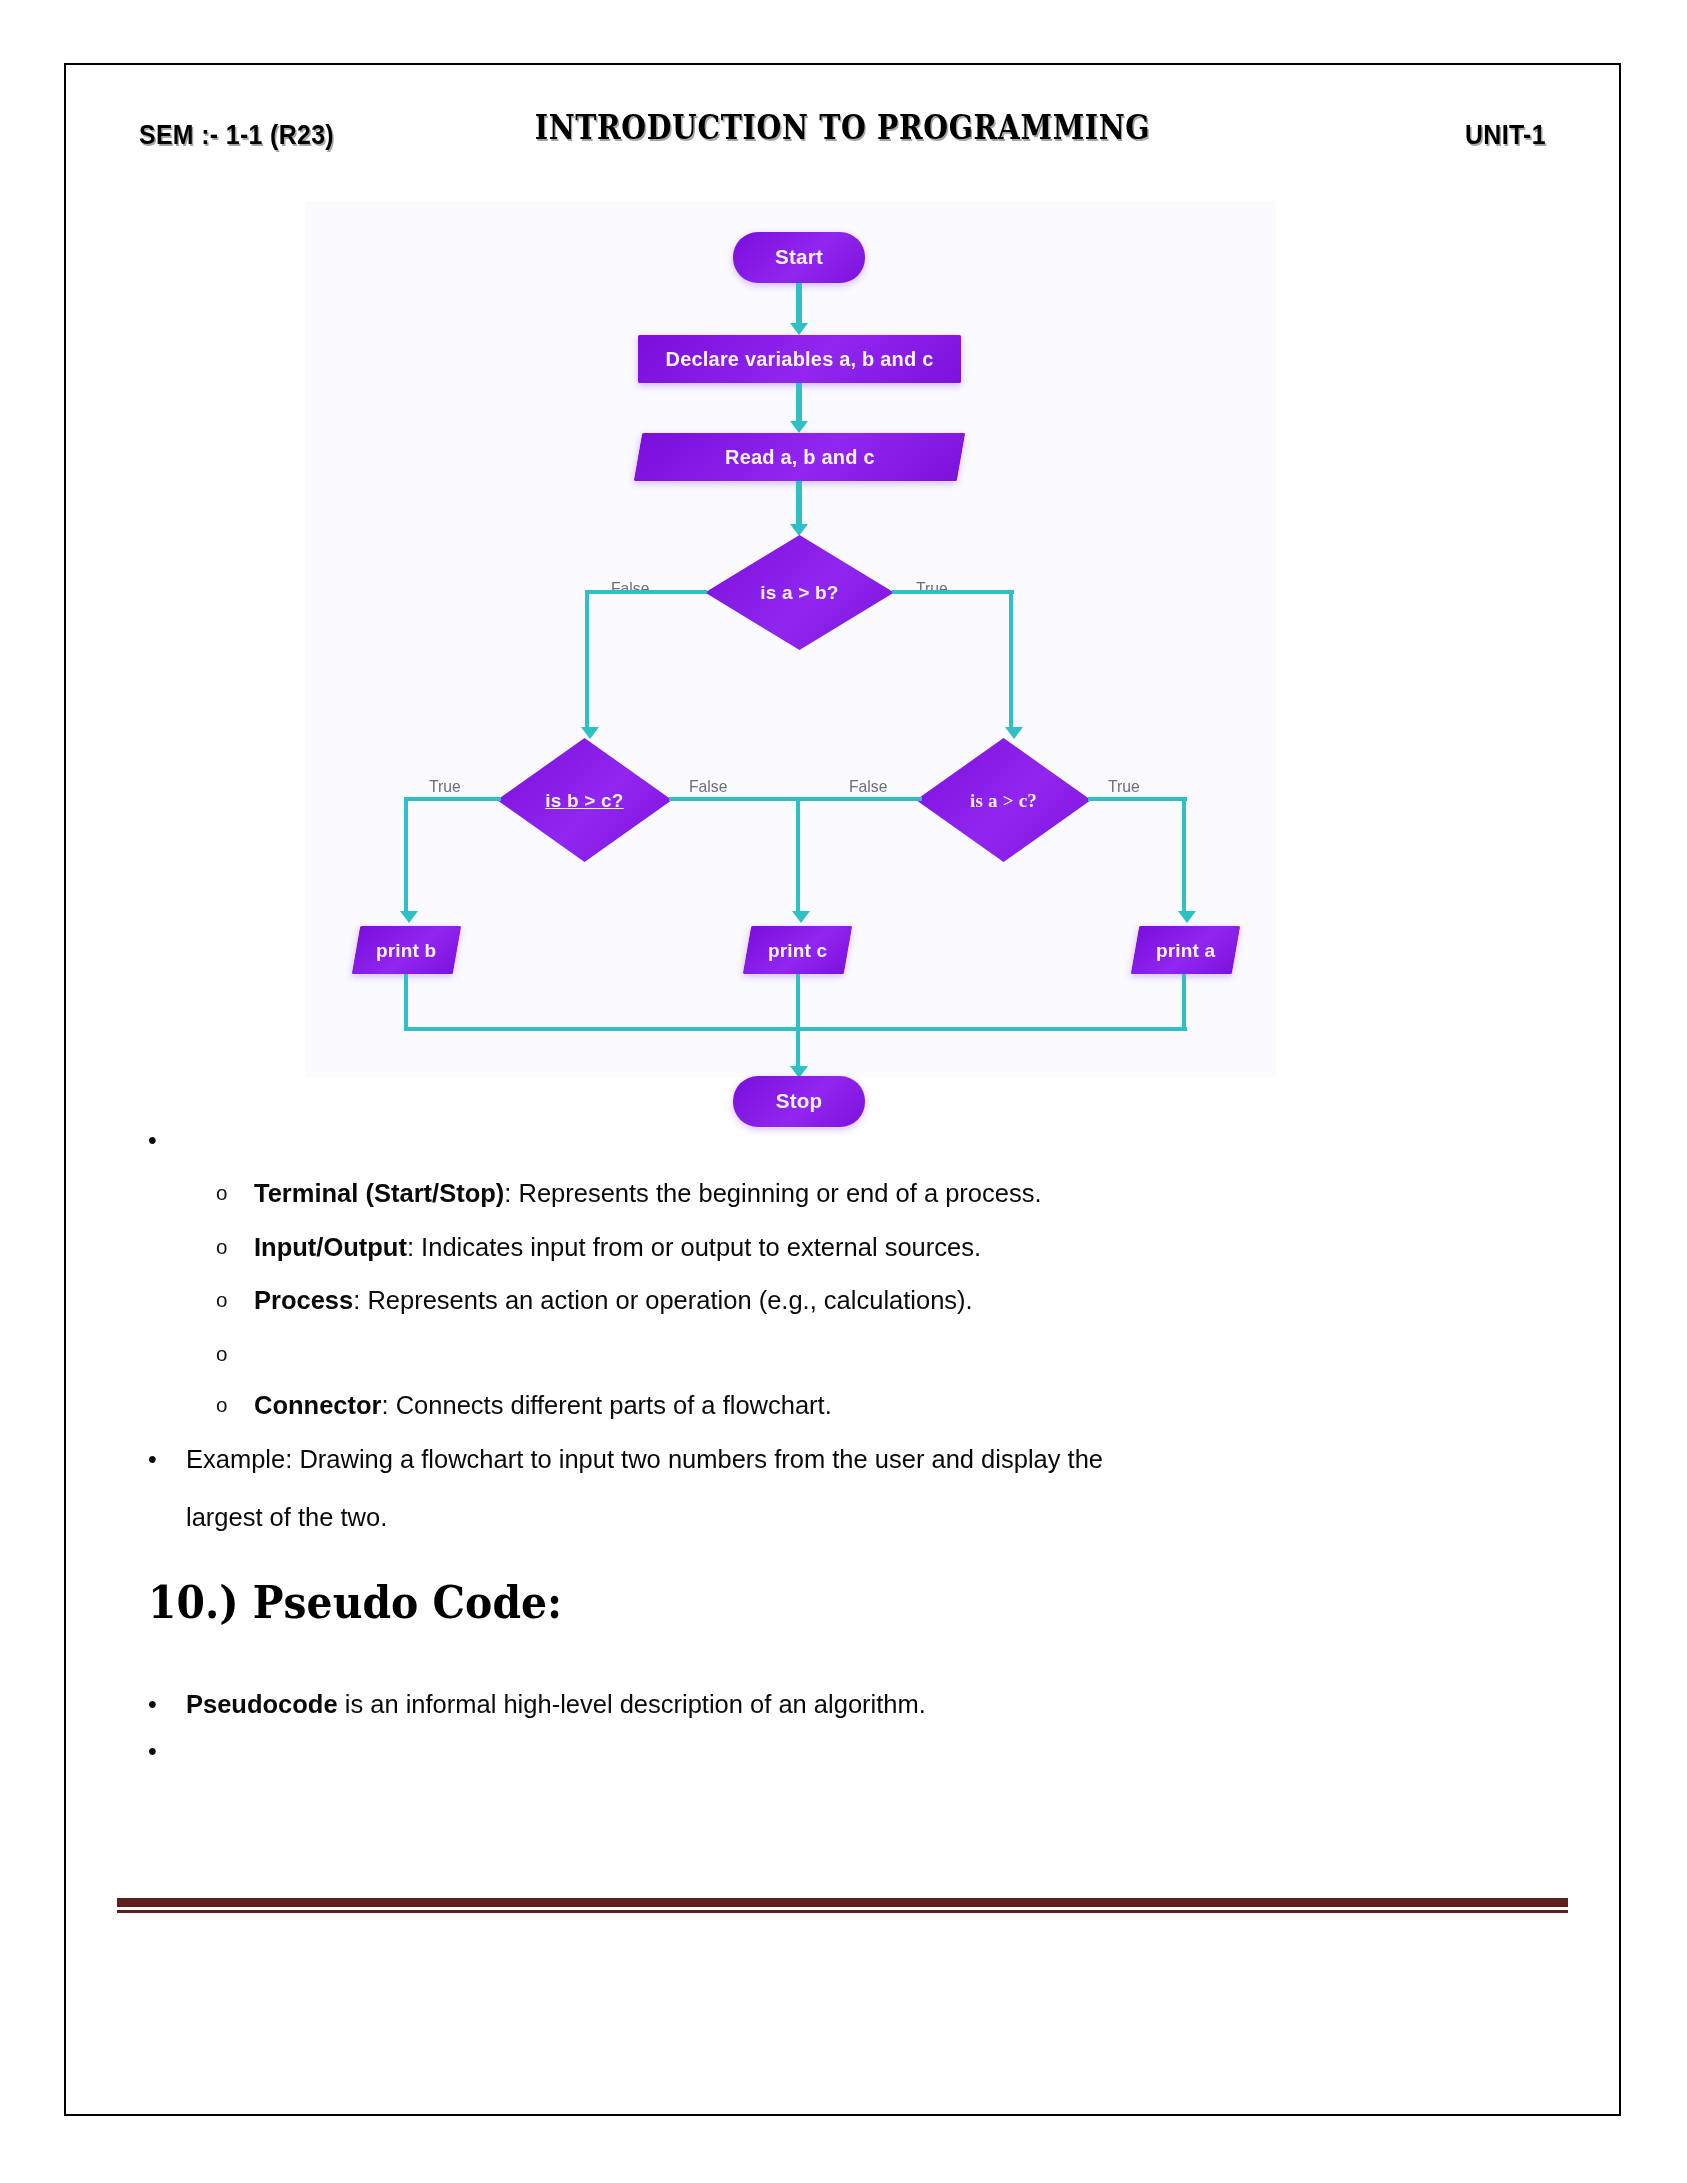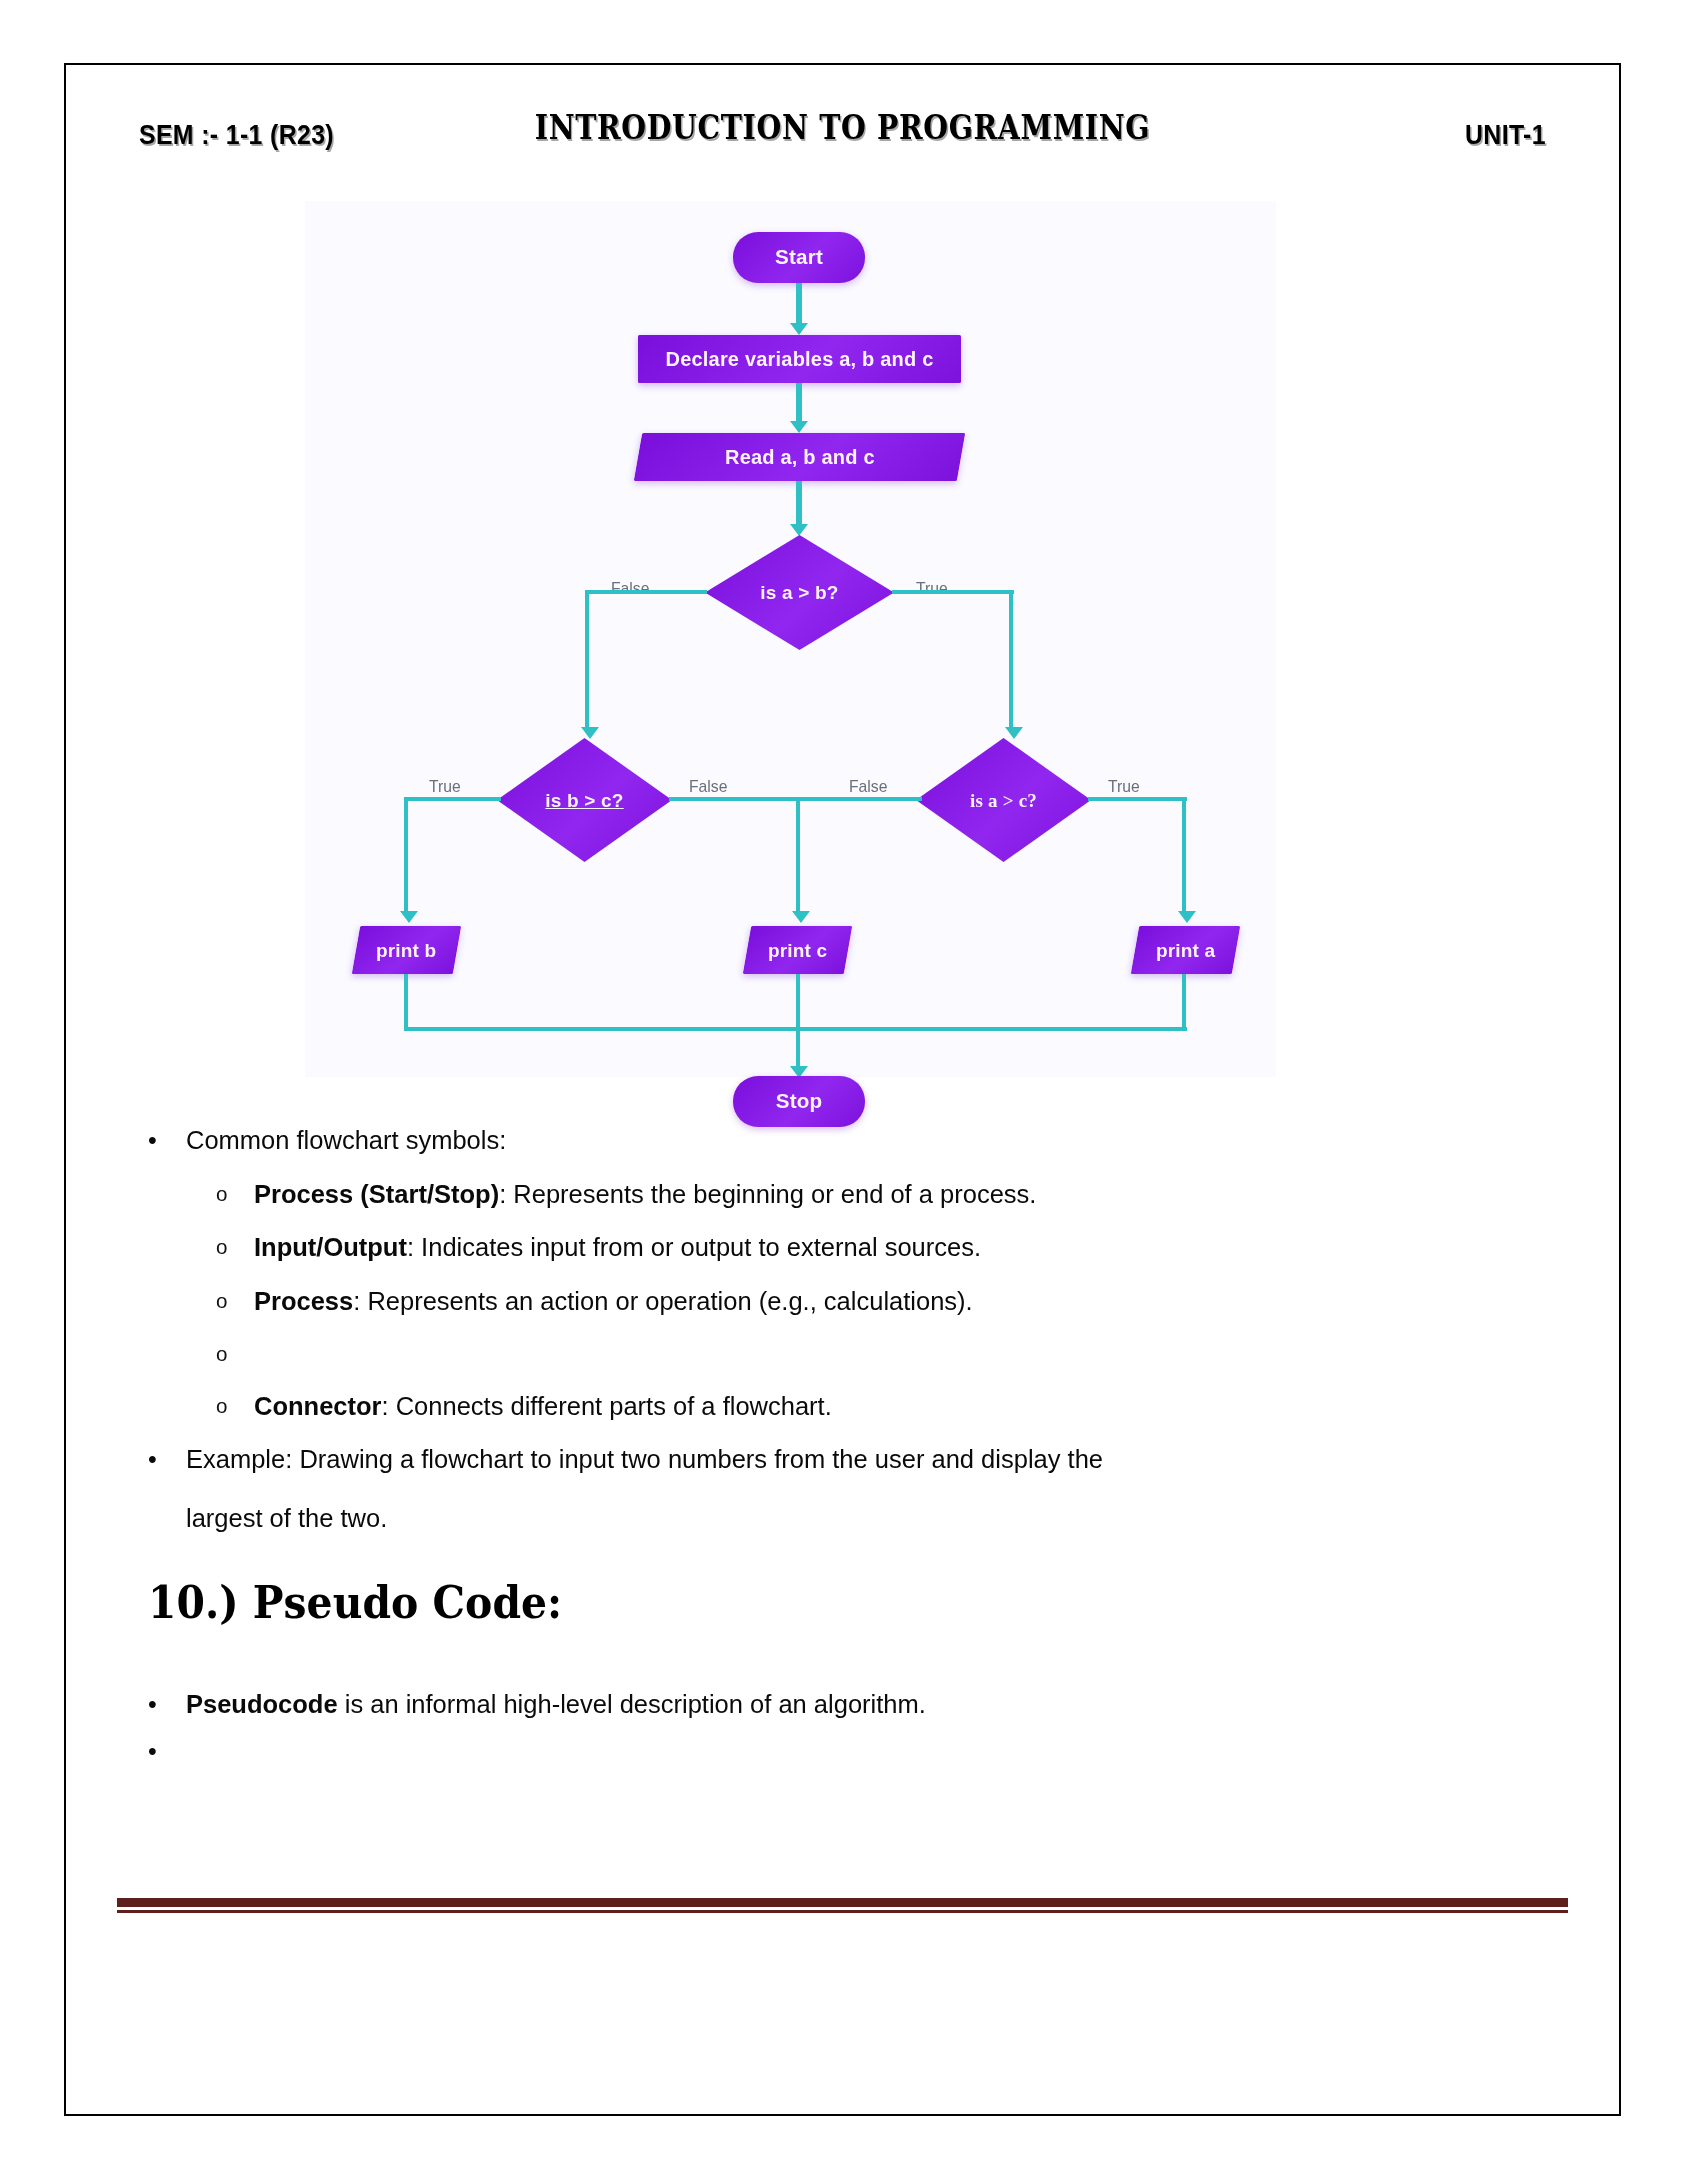--- a/index.html
+++ b/index.html
@@ -337,26 +337,25 @@
           <span>Stop</span>
         </div>
 
       </div>
     </div>
 
     <div class="content">
 
       <div class="bullet-row lvl1">
         <span class="marker-disc">•</span>
-        <span class="btext">Common flowchart symbols:</span>
       </div>
 
       <div class="bullet-row lvl2">
         <span class="marker-circ">o</span>
-        <span class="btext"><b>Process (Start/Stop)</b><span>: Represents the beginning or end of a process.</span></span>
+        <span class="btext"><b>Terminal (Start/Stop)</b><span>: Represents the beginning or end of a process.</span></span>
       </div>
 
       <div class="bullet-row lvl2">
         <span class="marker-circ">o</span>
         <span class="btext"><b>Input/Output</b><span>: Indicates input from or output to external sources.</span></span>
       </div>
 
       <div class="bullet-row lvl2">
         <span class="marker-circ">o</span>
         <span class="btext"><b>Process</b><span>: Represents an action or operation (e.g., calculations).</span></span>

